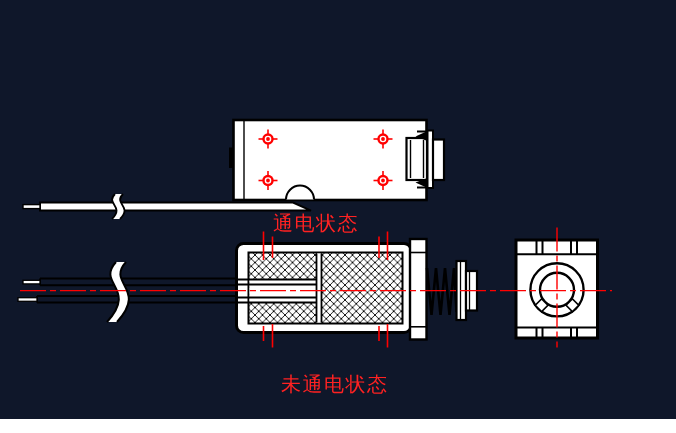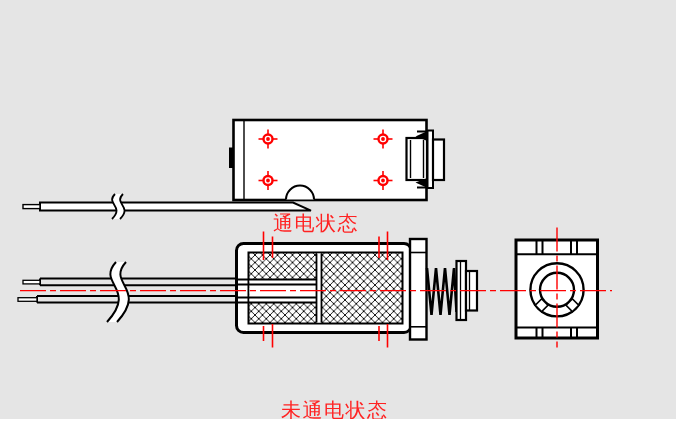--- a/index.html
+++ b/index.html
@@ -1,26 +1,26 @@
 <!DOCTYPE html>
 <html><head>
 <meta charset="utf-8">
 <style>
   html,body{margin:0;padding:0;background:#ffffff;}
   .stage{
-    position:relative;width:676px;height:419px;background:#e5e5e5;overflow:hidden;
+    position:relative;width:676px;height:419px;background:#0f172a;overflow:hidden;
     font-family:"DejaVu Serif","Liberation Serif",serif;
   }
   .drawing{position:absolute;left:0;top:0;}
   .state-label{
     position:absolute;color:#ff2222;font-size:20px;line-height:20px;
     letter-spacing:1.5px;white-space:nowrap;
   }
   .label-energized{left:273px;top:213px;}
-  .label-deenergized{left:281px;top:400px;}
+  .label-deenergized{left:281px;top:374px;}
 </style>
 </head>
 <body>
 
 <div class="stage">
 
   <svg class="drawing" width="676" height="433" viewBox="0 0 676 433">
     <defs>
       <pattern id="xh" width="7.5" height="7.5" patternUnits="userSpaceOnUse">
         <path d="M0 0 L7.5 7.5 M7.5 0 L0 7.5" stroke="#000" stroke-width="0.9" fill="none"></path>

